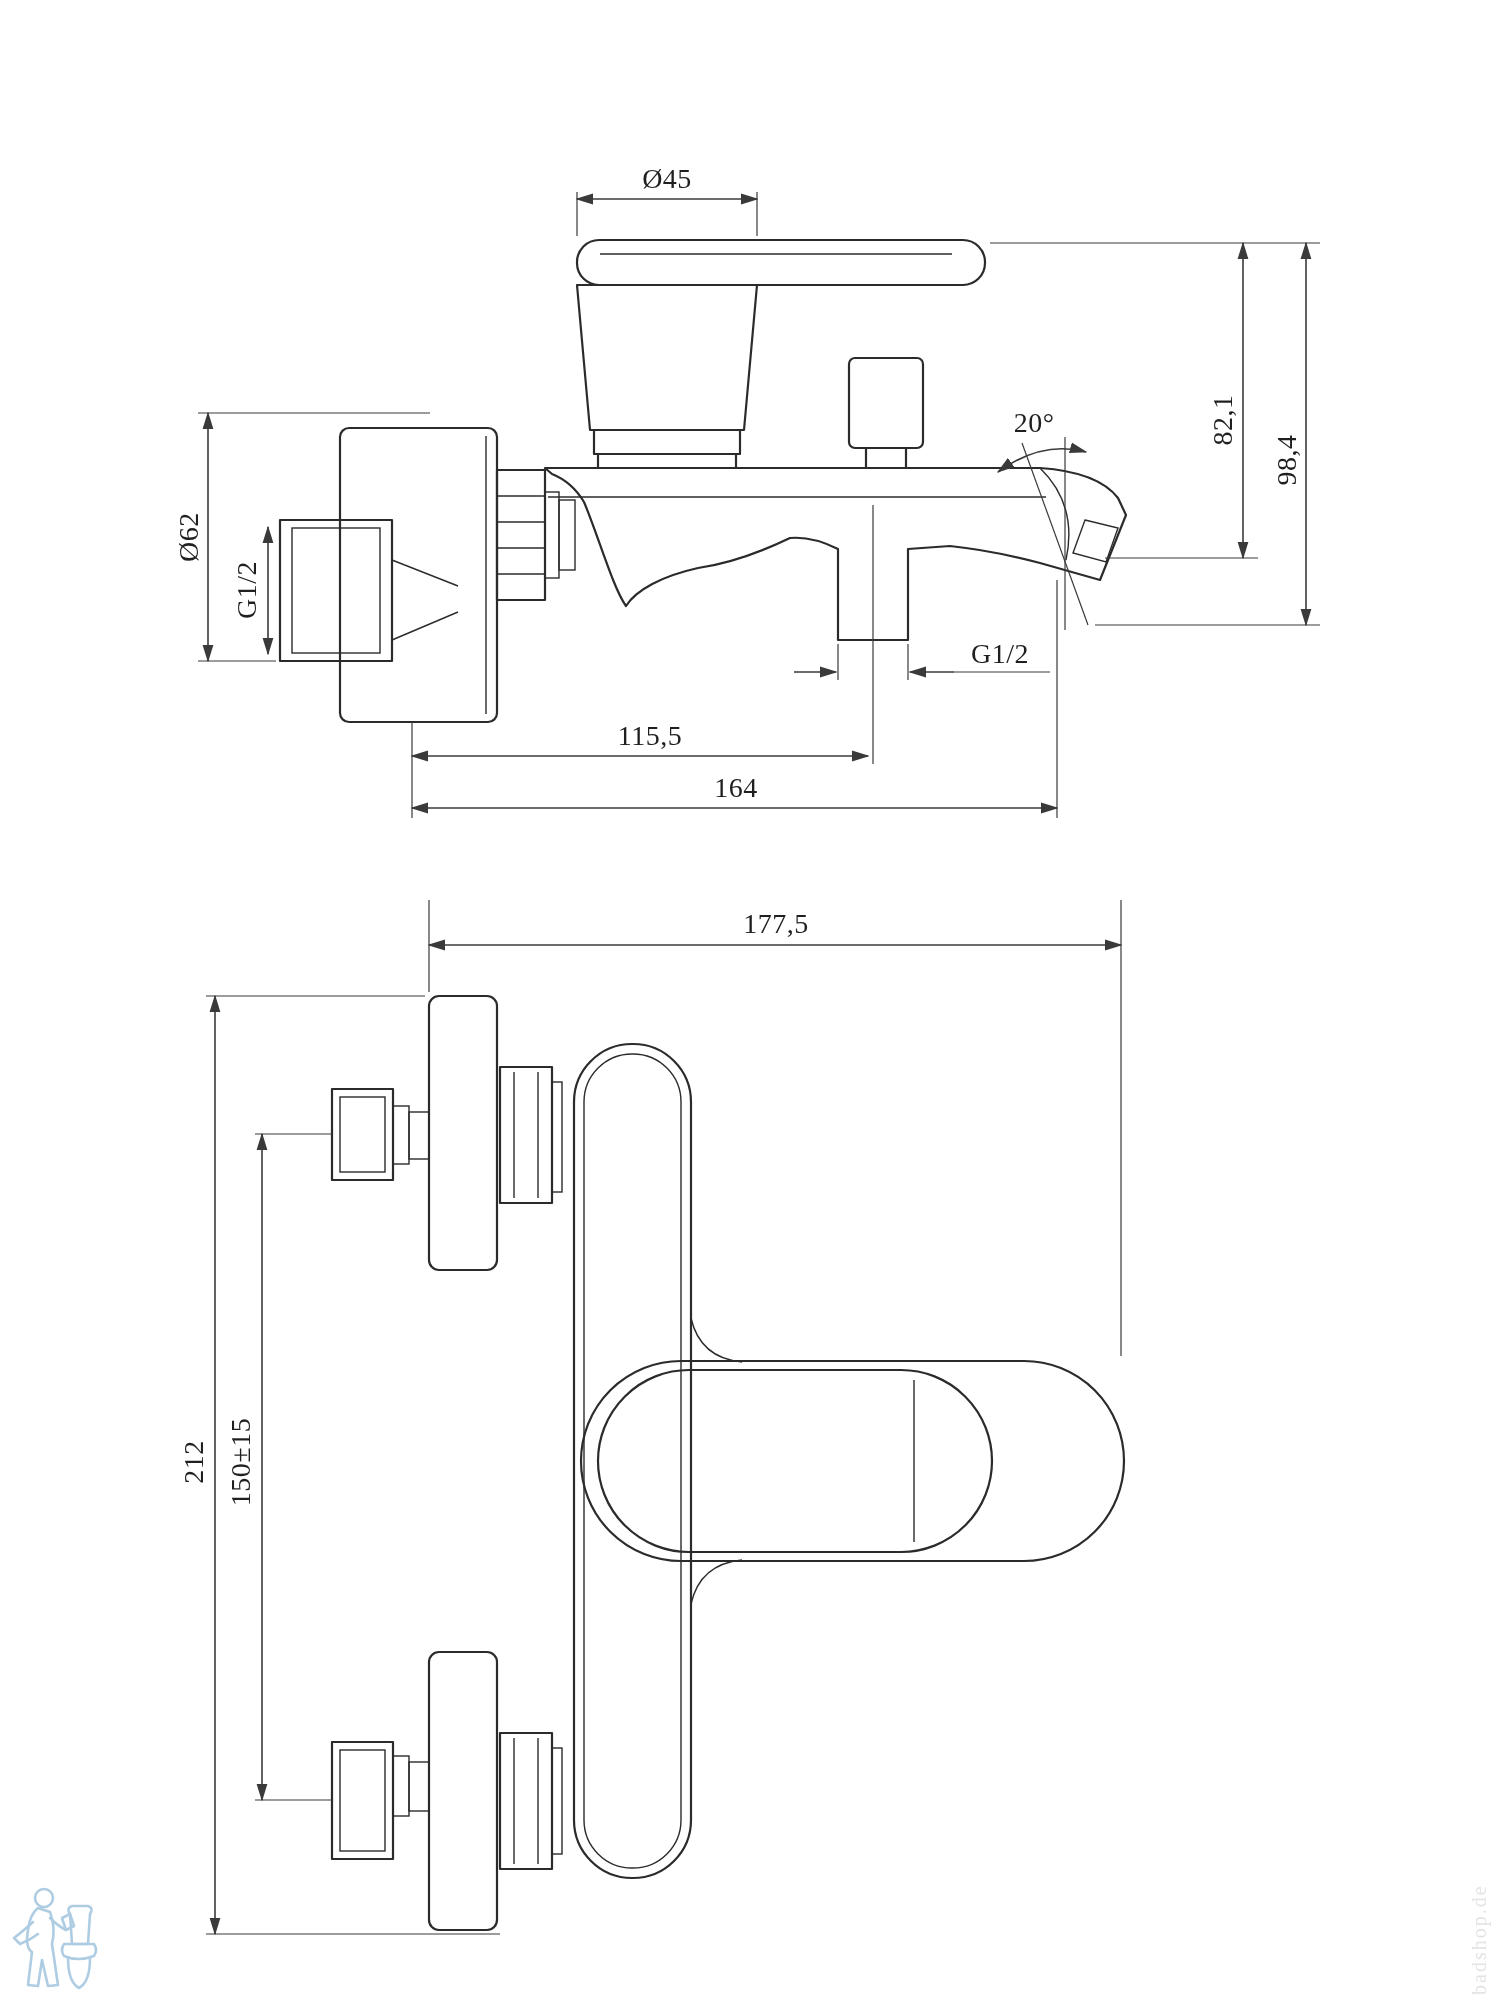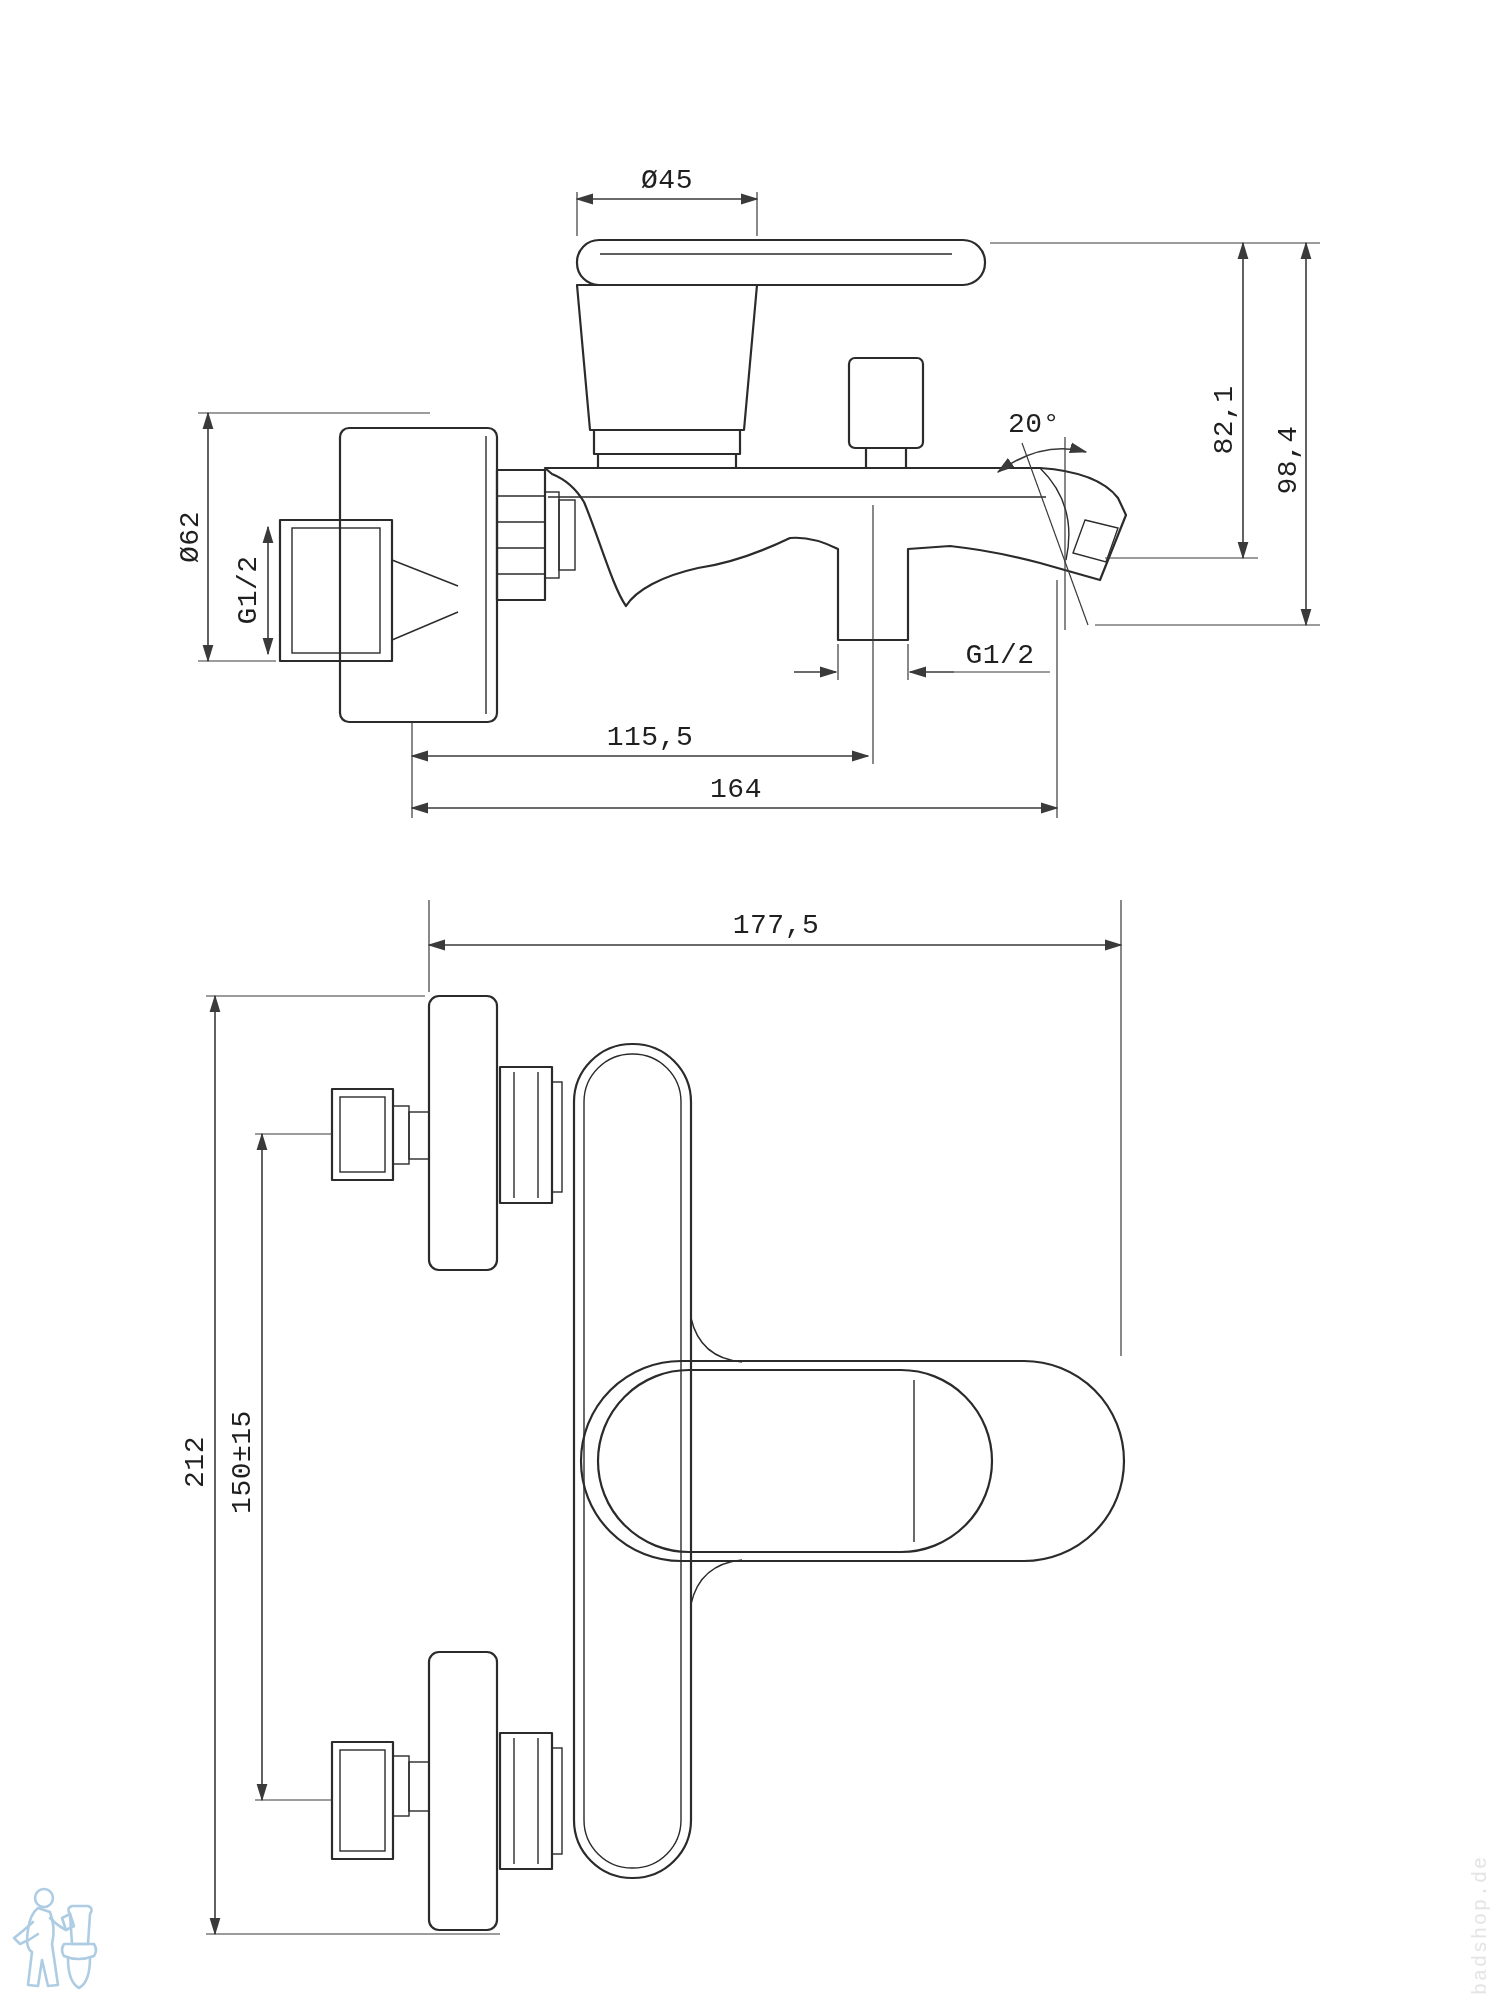--- a/index.html
+++ b/index.html
@@ -1,17 +1,17 @@
 <!DOCTYPE html>
 <html><head>
 <meta charset="utf-8">
 <style>
   html,body{margin:0;padding:0;background:#ffffff;}
   .page{width:1500px;height:2000px;position:relative;background:#fff;overflow:hidden;
-        font-family:Liberation Mono, monospace;}
+        font-family:Liberation Serif, serif;}
   svg{display:block;}
   .part{fill:none;stroke:#2b2b2b;stroke-width:2.2;stroke-linejoin:round;stroke-linecap:round;}
   .part-thin{fill:none;stroke:#2b2b2b;stroke-width:1.4;}
   .dim{fill:none;stroke:#3a3a3a;stroke-width:1.6;}
   .ext{fill:none;stroke:#3a3a3a;stroke-width:1.2;}
   .dimtxt{fill:#1f1f1f;font-size:28px;letter-spacing:0.5px;}
   .wm{fill:#e4e4e4;font-size:20px;letter-spacing:2px;}
   .logo{fill:none;stroke:#aecde3;stroke-width:2.6;stroke-linecap:round;stroke-linejoin:round;}
 </style>
 </head>

